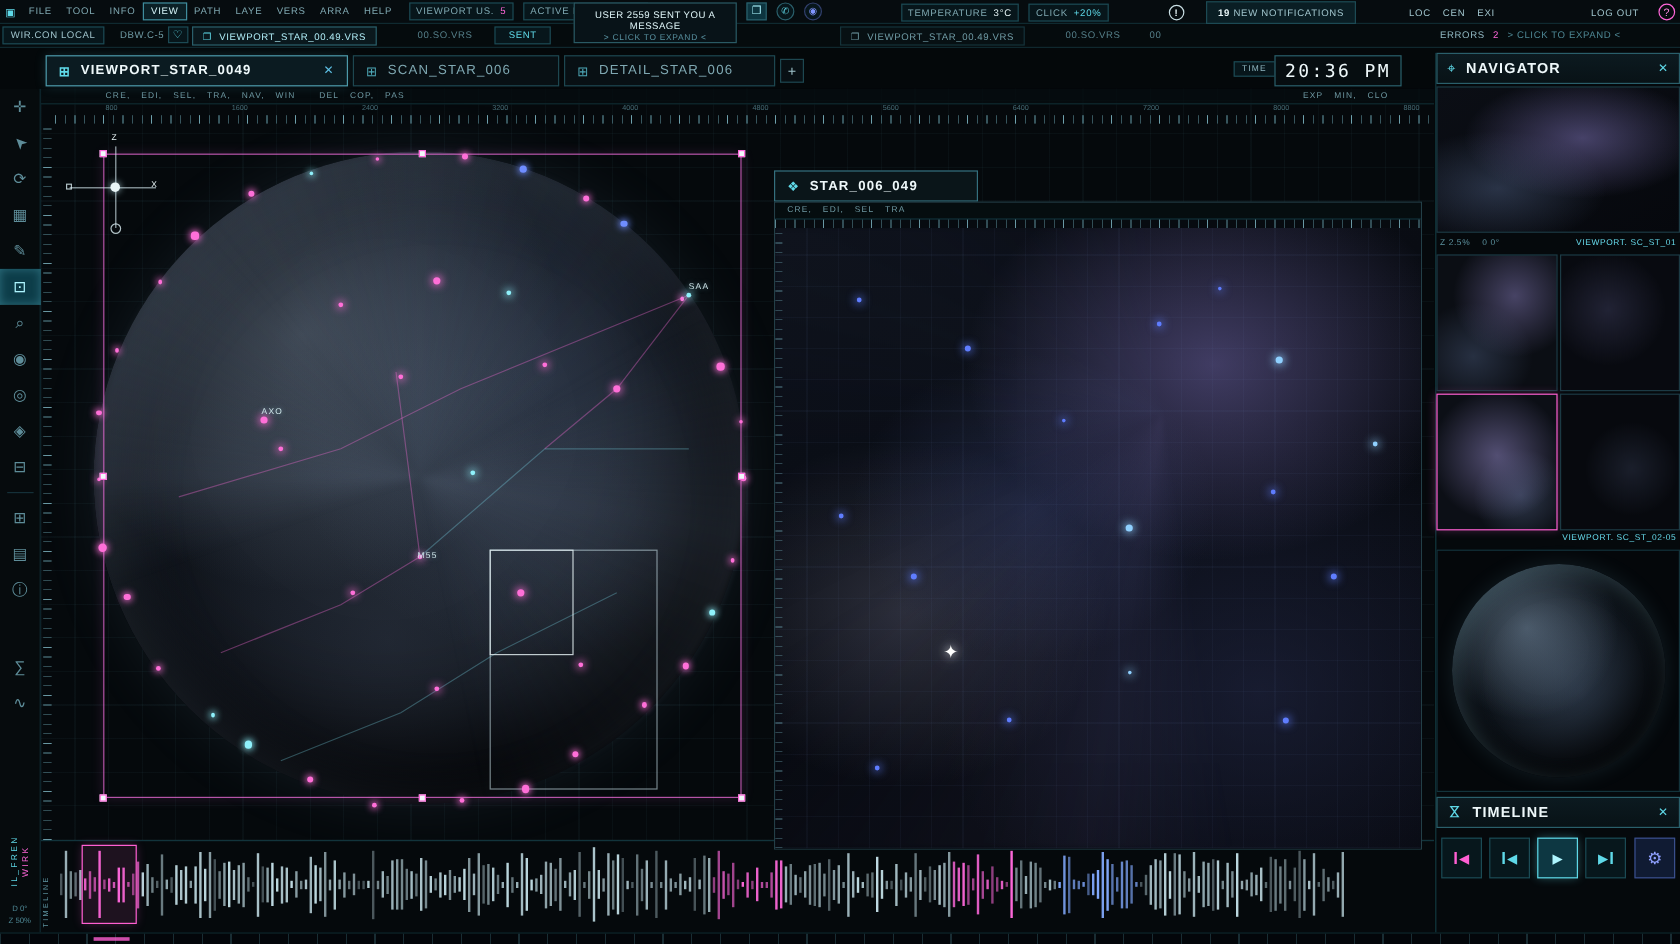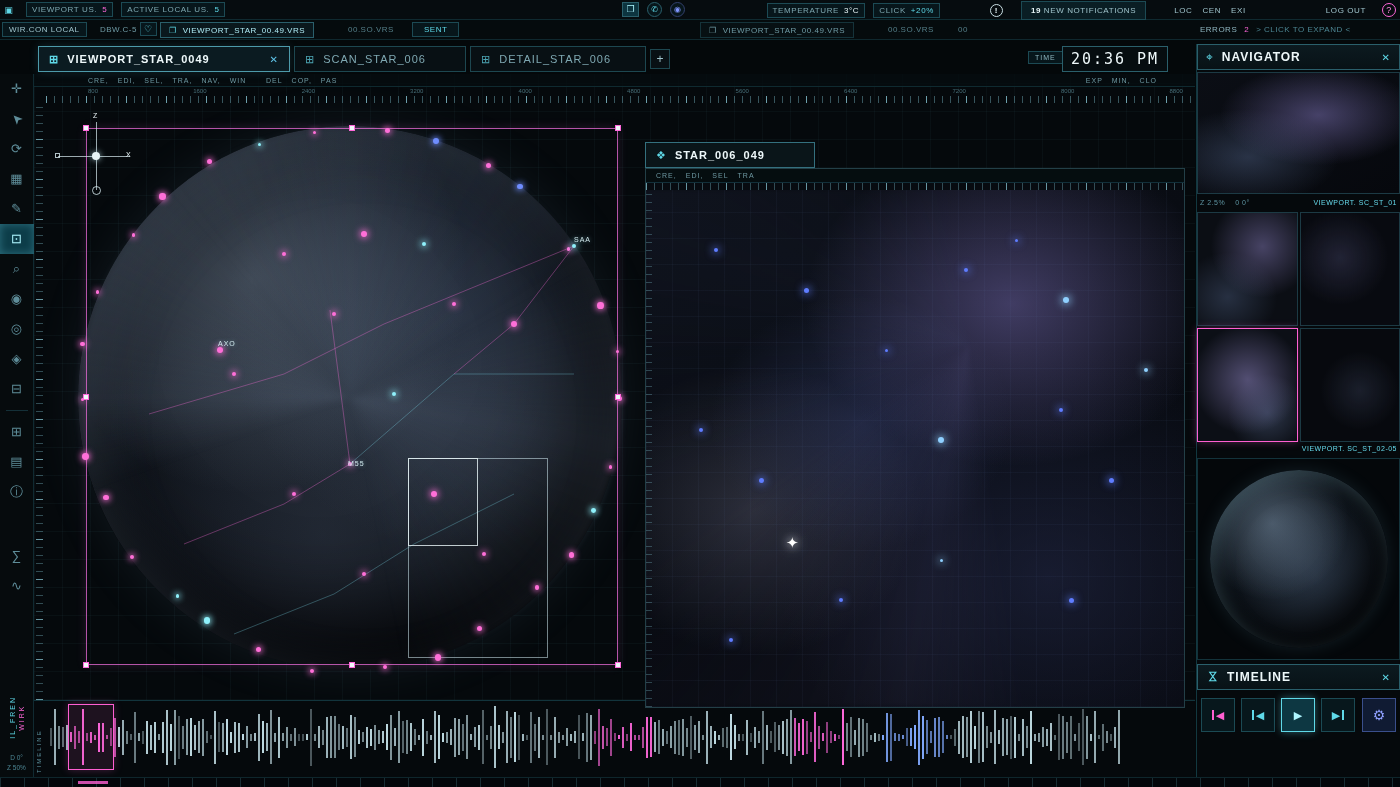--- a/index.html
+++ b/index.html
@@ -22,21 +22,21 @@
   .icon-tile{width:17px;height:15px;border:1px solid #2a5f6b;background:#0d3540;color:#aef6ff;
              font-size:9px;text-align:center;line-height:13px;}
   .icon-round{width:15px;height:15px;border:1px solid #2a5f6b;border-radius:50%;background:#07161b;
               color:#5fd9e8;font-size:8px;text-align:center;line-height:13px;}
   .icon-round.b{color:#7f95ff;border-color:#32406e;}
   .tb-right{position:absolute;right:4px;top:0;height:20px;display:flex;align-items:center;}
   .warn{margin-left:50px;width:13px;height:13px;border:1px solid #c9dfe4;border-radius:50%;
         color:#e8f6f8;font-size:8px;line-height:11px;text-align:center;font-weight:bold;}
   .notif{margin-left:18px;border:1px solid #1c4a54;background:#0a1e24;padding:4px 9px;color:#9fc3cb;white-space:nowrap;}
   .notif b{color:#e8f6f8;font-weight:bold;}
-  .locgrp{margin-left:28px;display:flex;gap:10px;color:#9fc3cb;text-align:center;}
+  .locgrp{margin-left:44px;display:flex;gap:10px;color:#9fc3cb;text-align:center;}
   .logout{margin-left:80px;color:#9fc3cb;}
   .help{margin-left:16px;width:14px;height:14px;border:1px solid #ff66d9;border-radius:50%;
         color:#ff8ae2;font-size:9px;line-height:12px;text-align:center;}
 
   
   .statusbar{position:absolute;left:0;top:20px;width:1400px;height:20px;background:#050b0d;
              border-bottom:1px solid #0f282e;font-size:8px;letter-spacing:.5px;z-index:25;}
   .statusbar>*{position:absolute;}
   .sb-wircon{left:2px;top:2px;border:1px solid #1c4a54;background:#07161b;padding:2px 6px;color:#9fc3cb;}
   .sb-dbw{left:100px;top:5px;color:#6f9aa4;}
@@ -228,20 +228,31 @@
   .t-hi{color:#aef6ff;background:#0d3742;border-color:#5fd9e8;box-shadow:0 0 8px rgba(95,217,232,.4);}
   .t-g{color:#8fa0ff;background:#101b33;border-color:#3a4f8c;margin-left:auto;font-size:14px;}
 </style>
 </head>
 <body>
 
 <div class="app" data-name="app-root">
 
   <div class="topbar" data-name="top-menubar">
     <span class="appicon" data-name="app-icon">▣</span>
+    <div class="mb-items" data-name="menubar-items">
+        <span class="mb-item" data-name="menu-file">FILE</span>
+        <span class="mb-item" data-name="menu-tool">TOOL</span>
+        <span class="mb-item" data-name="menu-info">INFO</span>
+        <span class="mb-item active" data-name="menu-view">VIEW</span>
+        <span class="mb-item" data-name="menu-path">PATH</span>
+        <span class="mb-item" data-name="menu-laye">LAYE</span>
+        <span class="mb-item" data-name="menu-vers">VERS</span>
+        <span class="mb-item" data-name="menu-arra">ARRA</span>
+        <span class="mb-item" data-name="menu-help">HELP</span>
+      </div>
     <div class="chip" data-name="connected-users-chip">
       <span data-name="connected-users-label">VIEWPORT US.</span>
       <span class="val m" data-name="connected-users-value">5</span>
     </div>
     <div class="chip" data-name="active-local-users-chip">
       <span data-name="active-local-users-label">ACTIVE LOCAL US.</span>
       <span class="val c" data-name="active-local-users-value">5</span>
     </div>
     <div class="tb-right" data-name="topbar-right">
       <div class="chip" data-name="temperature-chip">
@@ -289,20 +300,24 @@
     </div>
     <div class="sb-ext2" data-name="open-file-ext">00.SO.VRS</div>
     <div class="sb-num" data-name="open-file-number">00</div>
     <div class="sb-errors" data-name="errors-status">
       <span data-name="errors-label">ERRORS</span>
       <span class="val m" data-name="errors-count">2</span>
       <span class="exp" data-name="errors-expand">&gt; CLICK TO EXPAND &lt;</span>
     </div>
   </div>
 
+  <div class="msgbox" data-name="message-banner">
+    <div class="l1" data-name="message-line1">USER 2559 SENT YOU A MESSAGE</div>
+    <div class="l2" data-name="message-line2">&gt; CLICK TO EXPAND &lt;</div>
+  </div>
 
   <div class="tabstrip" data-name="tab-strip">
       <div class="wtab active" data-name="tab-viewport_star_0049">
         <span class="wtab-ic" data-name="viewport-icon">⊞</span>
         <span data-name="tab-label">VIEWPORT_STAR_0049</span>
         <span class="wtab-x" data-name="close-icon">✕</span>
       </div>
       <div class="wtab" data-name="tab-scan_star_006">
         <span class="wtab-ic" data-name="viewport-icon">⊞</span>
         <span data-name="tab-label">SCAN_STAR_006</span>

